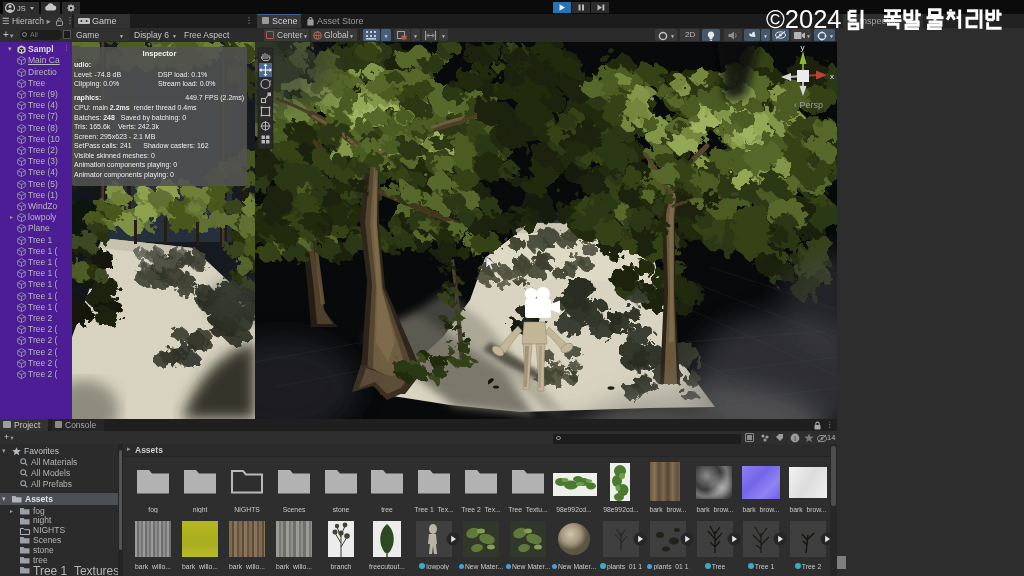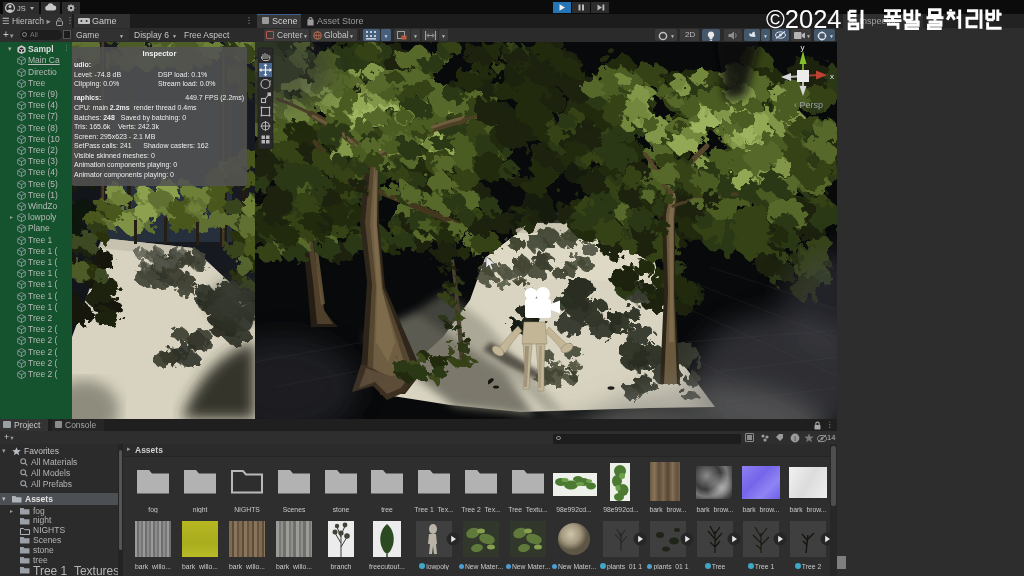--- a/index.html
+++ b/index.html
@@ -56,21 +56,21 @@
     <svg class="abs" style="left:55px;top:17px" width="9" height="9" viewBox="0 0 9 9">
       <rect x="1.5" y="4" width="6" height="4.5" rx="0.8" fill="none" stroke="#9f9f9f" stroke-width="1"></rect>
       <path d="M2.8 4 v-1.2 a1.7 1.7 0 0 1 3.4 0" fill="none" stroke="#9f9f9f" stroke-width="1"></path>
     </svg>
     <div class="abs" style="left:66px;top:16px;font-size:8px;color:#aaa;">⋮</div>
   <div class="abs" style="left:0;top:28px;width:72px;height:14px;background:#2e2e2e;"></div>
   <div class="abs" style="left:3px;top:29px;font-size:10px;color:#c8c8c8;">+<span style="font-size:6px;color:#999">▼</span></div>
   <div class="abs" style="left:20px;top:30px;width:42px;height:10px;background:#1d1d1d;border-radius:5px;color:#777;font-size:7px;line-height:10px;padding-left:10px;">All</div>
   <div class="abs" style="left:21.5px;top:31.5px;width:5px;height:5px;border:1px solid #888;border-radius:50%;"></div>
   <div class="abs" style="left:63px;top:30px;width:8px;height:9px;background:#1d1d1d;border:1px solid #555;"></div>
-  <div class="abs" id="hier" style="left:0;top:42px;width:72px;height:377px;background:#14532d;overflow:hidden;">
+  <div class="abs" id="hier" style="left:0;top:42px;width:72px;height:377px;background:#4c1d95;overflow:hidden;">
       <div class="abs" style="left:0;top:2.2px;width:72px;height:11px;">
         <span style="position:absolute;left:8px;top:1px;font-size:7px;color:#aaa;">▾</span>
         <svg style="position:absolute;left:17px;top:1px" width="9" height="9" viewBox="0 0 9 9">
           <path d="M4.5 0.3 L8.6 2.6 L8.6 6.9 L4.5 8.9 L0.4 6.9 L0.4 2.6 Z" fill="#c8c8c8"></path>
           <path d="M4.5 2.2 L6.8 3.4 L4.5 4.6 L2.2 3.4Z M3.9 5.1 L3.9 7.3 L2 6.3 L2 4.2Z M5.1 5.1 L7 4.2 L7 6.3 L5.1 7.3Z" fill="#282828"></path>
         </svg>
         <span style="position:absolute;left:28px;top:0px;font-size:8.5px;font-weight:bold;color:#dedede;">Sampl</span>
         <span style="position:absolute;left:63px;top:0;font-size:7px;color:#999;">⋮</span>
       </div>
       <div class="abs" style="left:0;top:13.4px;width:72px;height:11px;">

